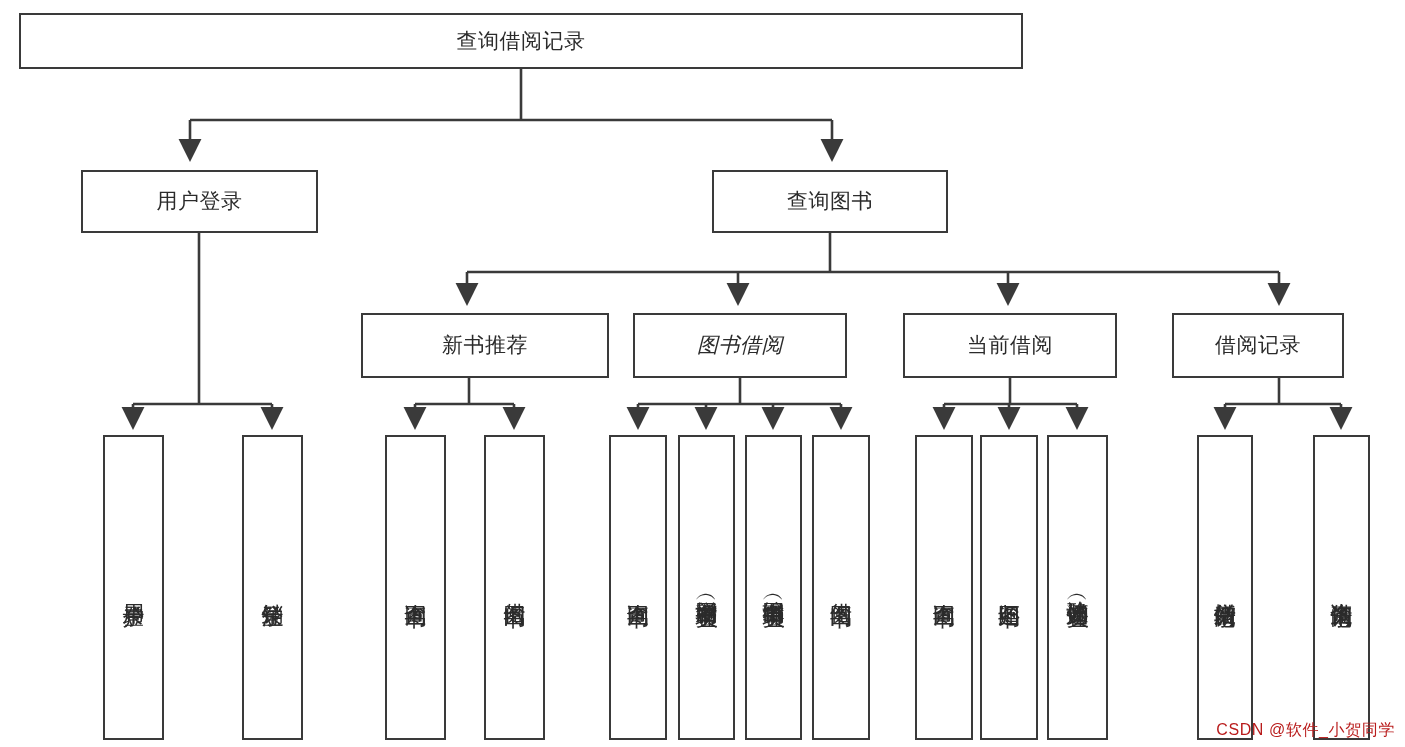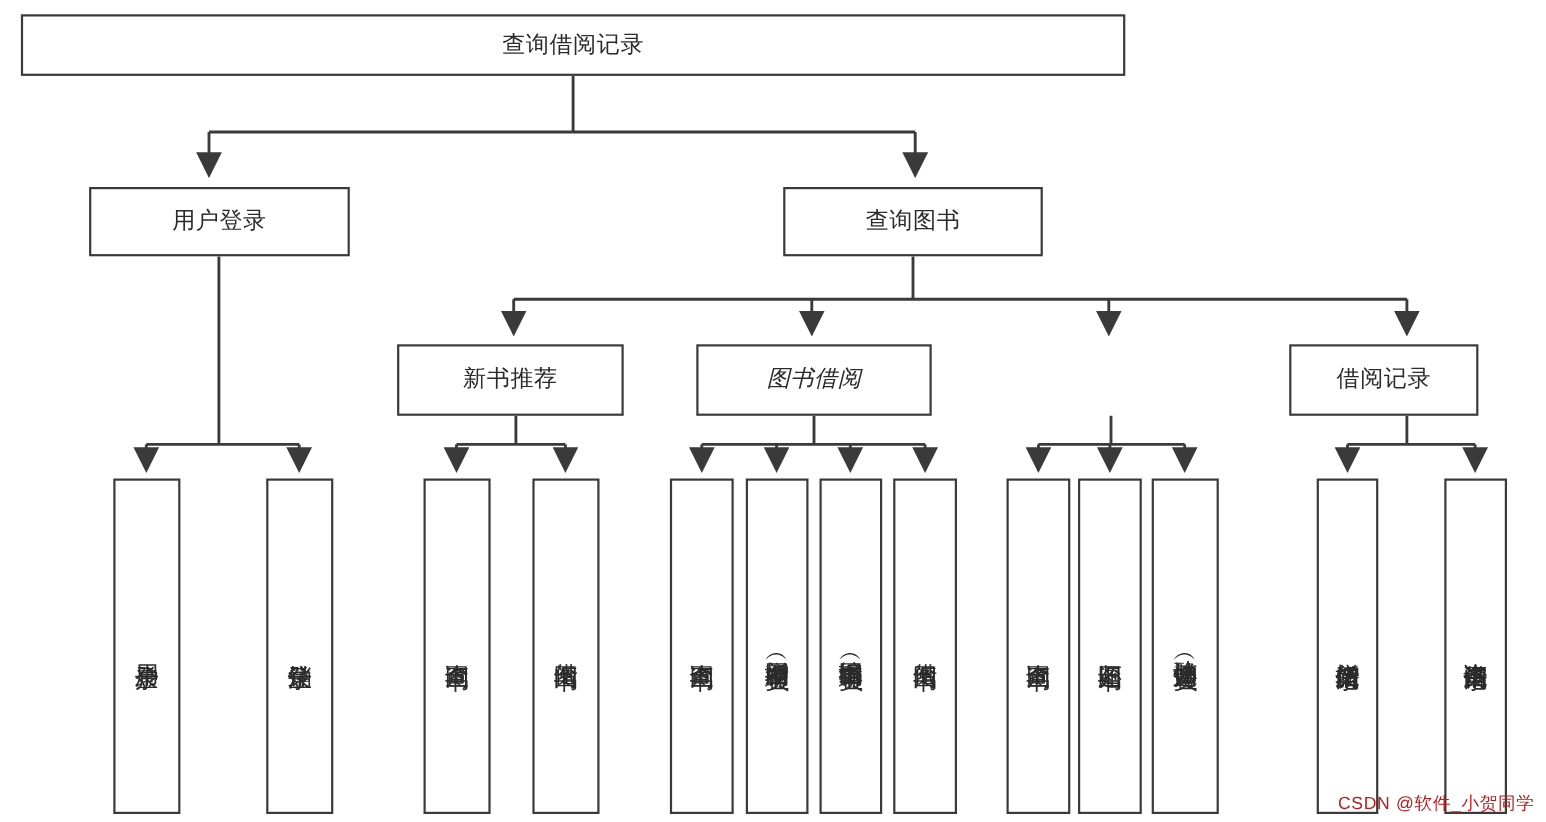--- a/index.html
+++ b/index.html
@@ -111,22 +111,23 @@
       <path d="M1225,404 L1225,426" marker-end="url(#arrow)"></path>
       <path d="M1341,404 L1341,426" marker-end="url(#arrow)"></path>
     </g>
   </svg>
 
   <div class="node h" style="left:19px; top:13px; width:1004px; height:56px;">查询借阅记录</div>
 
   <div class="node h" style="left:81px; top:170px; width:237px; height:63px;">用户登录</div>
   <div class="node h" style="left:712px; top:170px; width:236px; height:63px;">查询图书</div>
 
-  <div class="node h" style="left:361px; top:313px; width:206px; height:65px;">新书推荐</div>
+  <div class="node h" style="left:361px; top:313px; width:248px; height:65px;">新书推荐</div>
   <div class="node h" style="left:633px; top:313px; width:214px; height:65px;font-style:italic;">图书借阅</div>
+  <div class="node h" style="left:903px; top:313px; width:214px; height:65px;">当前借阅</div>
   <div class="node h" style="left:1172px; top:313px; width:172px; height:65px;">借阅记录</div>
 
   <div class="node v" style="left:103px; top:435px; width:61px; height:305px;">用户登录</div>
   <div class="node v" style="left:242px; top:435px; width:61px; height:305px;">注销登录</div>
 
   <div class="node v" style="left:385px; top:435px; width:61px; height:305px;">查询图书</div>
   <div class="node v" style="left:484px; top:435px; width:61px; height:305px;">借阅图书</div>
 
   <div class="node v" style="left:609px; top:435px; width:58px; height:305px;">查询图书</div>
   <div class="node v" style="left:678px; top:435px; width:57px; height:305px;">新增图书（管理员）</div>

